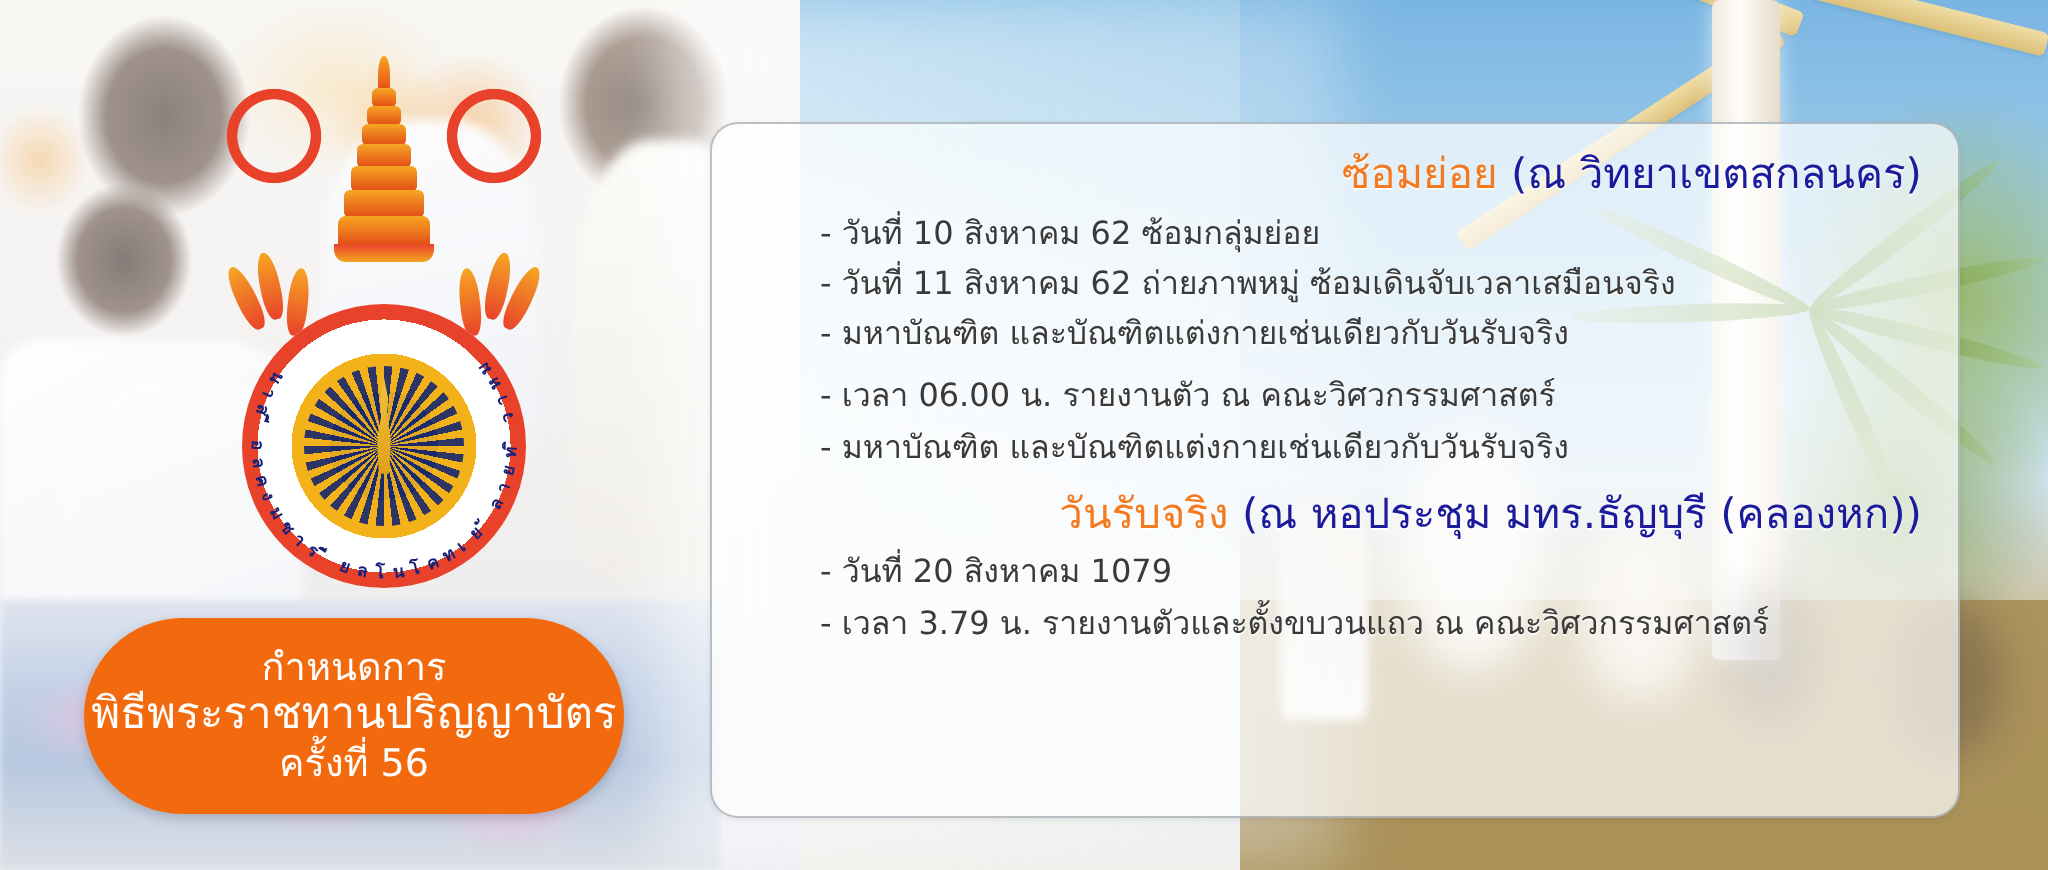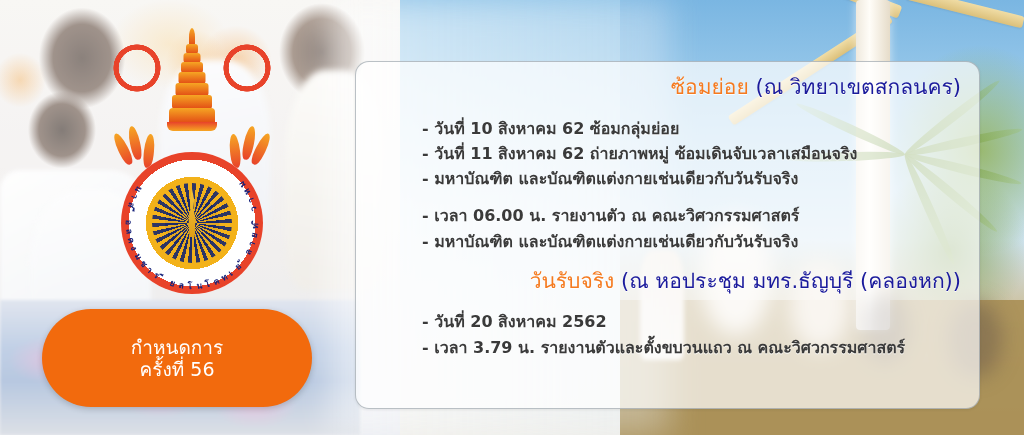--- a/index.html
+++ b/index.html
@@ -148,21 +148,21 @@
     padding:10px 18px 10px 14px;
   }
   .section{margin-bottom:6px;}
   .sec-head{
     font-size:21px;line-height:1.5;white-space:nowrap;
     text-shadow:0 1px 0 rgba(255,255,255,.85);
     text-align:right;
   }
   .sec-head .t{color:#f57a1f;}
   .sec-head .p{color:#1b1b9c;}
-  .bullets{margin:12px;padding:0;list-style:none;font-weight:bold;}
+  .bullets{margin:0;padding:0;list-style:none;}
   .bullets li{
     font-size:16px;line-height:1.58;color:#3a3a3a;white-space:nowrap;
     padding-left:40px;text-shadow:0 1px 0 rgba(255,255,255,.8);
   }
 </style>
 </head>
 <body>
 
 <div class="stage">
 
@@ -261,20 +261,21 @@
           <span style="transform: rotate(280.806deg) translate(0px, -56px) rotate(180deg); transform-origin: 0px 0px; left: 50%; top: 50%;">ี</span>
           <span style="transform: rotate(288.871deg) translate(0px, -56px) rotate(180deg); transform-origin: 0px 0px; left: 50%; top: 50%;">ส</span>
           <span style="transform: rotate(296.935deg) translate(0px, -56px) rotate(180deg); transform-origin: 0px 0px; left: 50%; top: 50%;">า</span>
           <span style="transform: rotate(305deg) translate(0px, -56px) rotate(180deg); transform-origin: 0px 0px; left: 50%; top: 50%;">น</span>
         </div>
     </div>
   </div>
 
   <div class="badge">
     <div class="l1">กำหนดการ</div>
+    <div class="l2">พิธีพระราชทานปริญญาบัตร</div>
     <div class="l3">ครั้งที่ 56</div>
   </div>
 
   <div class="panel">
 
     <div class="section">
       <div class="sec-head">
         <span class="t">ซ้อมย่อย</span>
         <span class="p">(ณ วิทยาเขตสกลนคร)</span>
       </div>
@@ -291,19 +292,19 @@
         <li>- มหาบัณฑิต และบัณฑิตแต่งกายเช่นเดียวกับวันรับจริง</li>
       </ul>
     </div>
 
     <div class="section">
       <div class="sec-head">
         <span class="t">วันรับจริง</span>
         <span class="p">(ณ หอประชุม มทร.ธัญบุรี (คลองหก))</span>
       </div>
       <ul class="bullets">
-        <li>- วันที่ 20 สิงหาคม 2562</li>
+        <li>- วันที่ 20 สิงหาคม 1079</li>
         <li>- เวลา 3.79 น. รายงานตัวและตั้งขบวนแถว ณ คณะวิศวกรรมศาสตร์</li>
       </ul>
     </div>
 
   </div>
 </div>
 
 </body></html>

